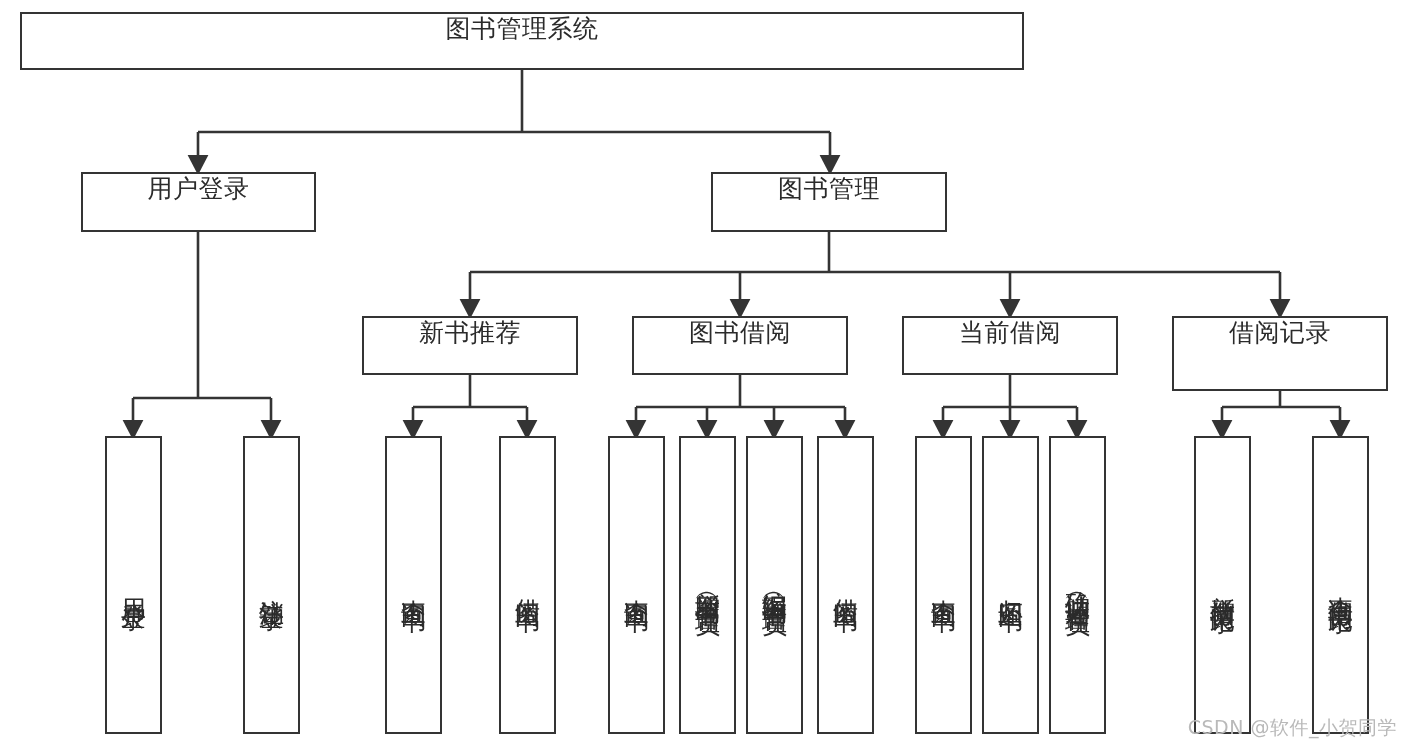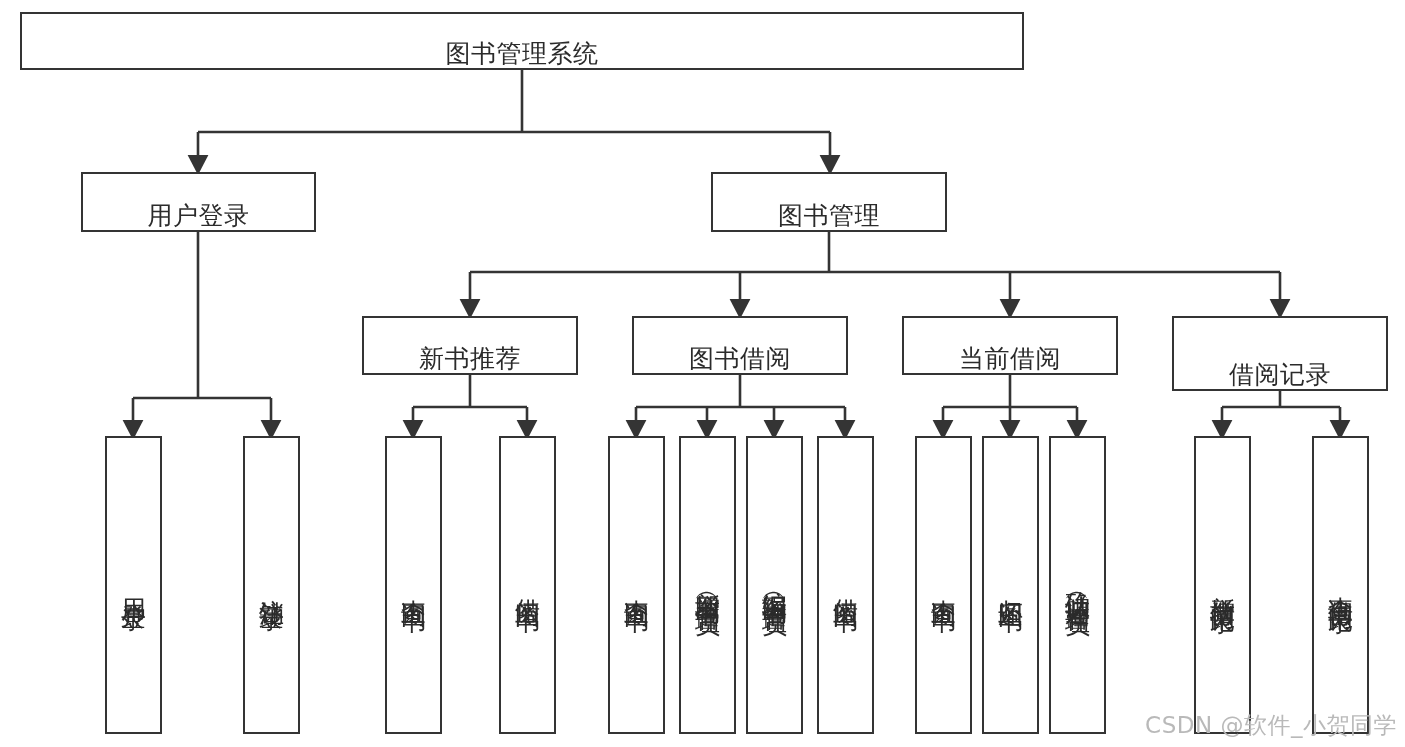--- a/index.html
+++ b/index.html
@@ -23,21 +23,21 @@
     top: 0;
     width: 1405px;
     height: 747px;
   }
   .node {
     position: absolute;
     box-sizing: border-box;
     background: #ffffff;
     border: 2.5px solid #343434;
     display: flex;
-    align-items: flex-end;
+    align-items: flex-start;
     justify-content: center;
     z-index: 2;
   }
   .node-label {
     color: #2b2b2b;
     letter-spacing: 0.5px;
     line-height: 1.18;
     white-space: nowrap;
   }
   .node.horizontal .node-label {
@@ -52,21 +52,21 @@
     text-orientation: upright;
     font-size: 25px;
     letter-spacing: 3px;
     line-height: 1;
     text-align: center;
   }
   #watermark {
     position: absolute;
     right: 8px;
     bottom: 6px;
-    font-size: 23px;
+    font-size: 19px;
     color: #b9b9b9;
     z-index: 5;
     white-space: nowrap;
     letter-spacing: 0.5px;
   }
 </style>
 </head>
 <body>
 
 <div id="diagram-root">

